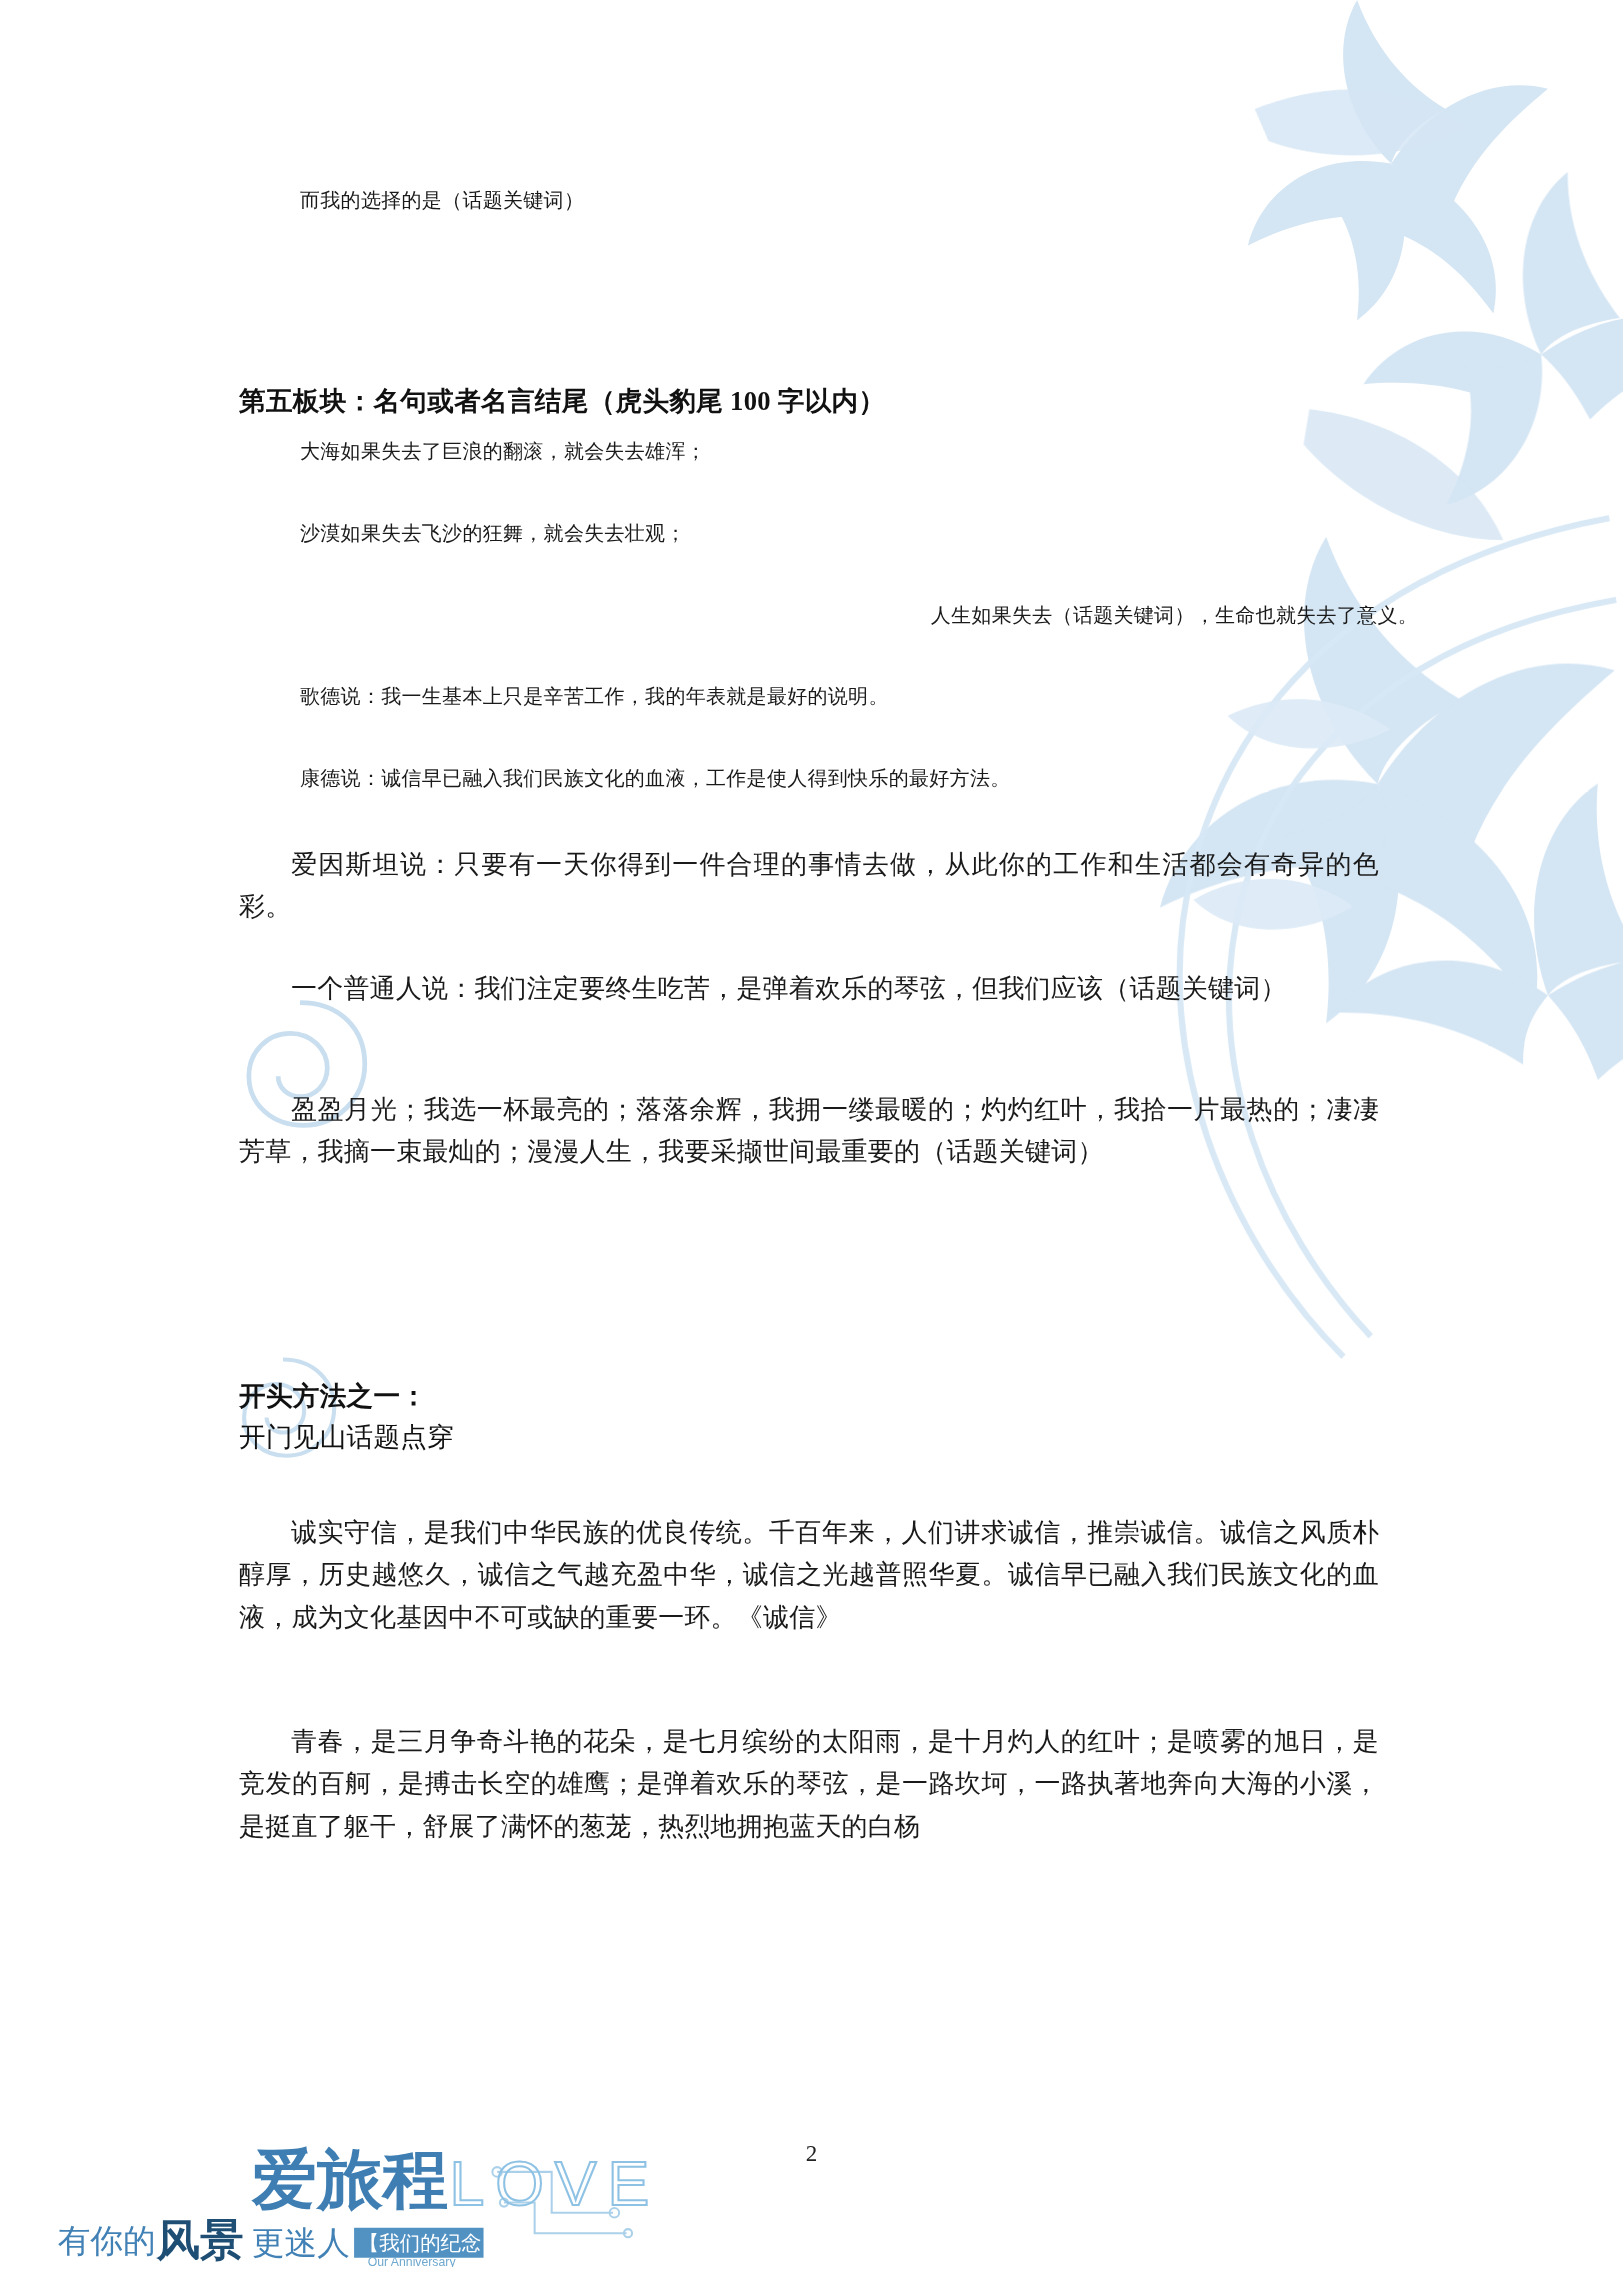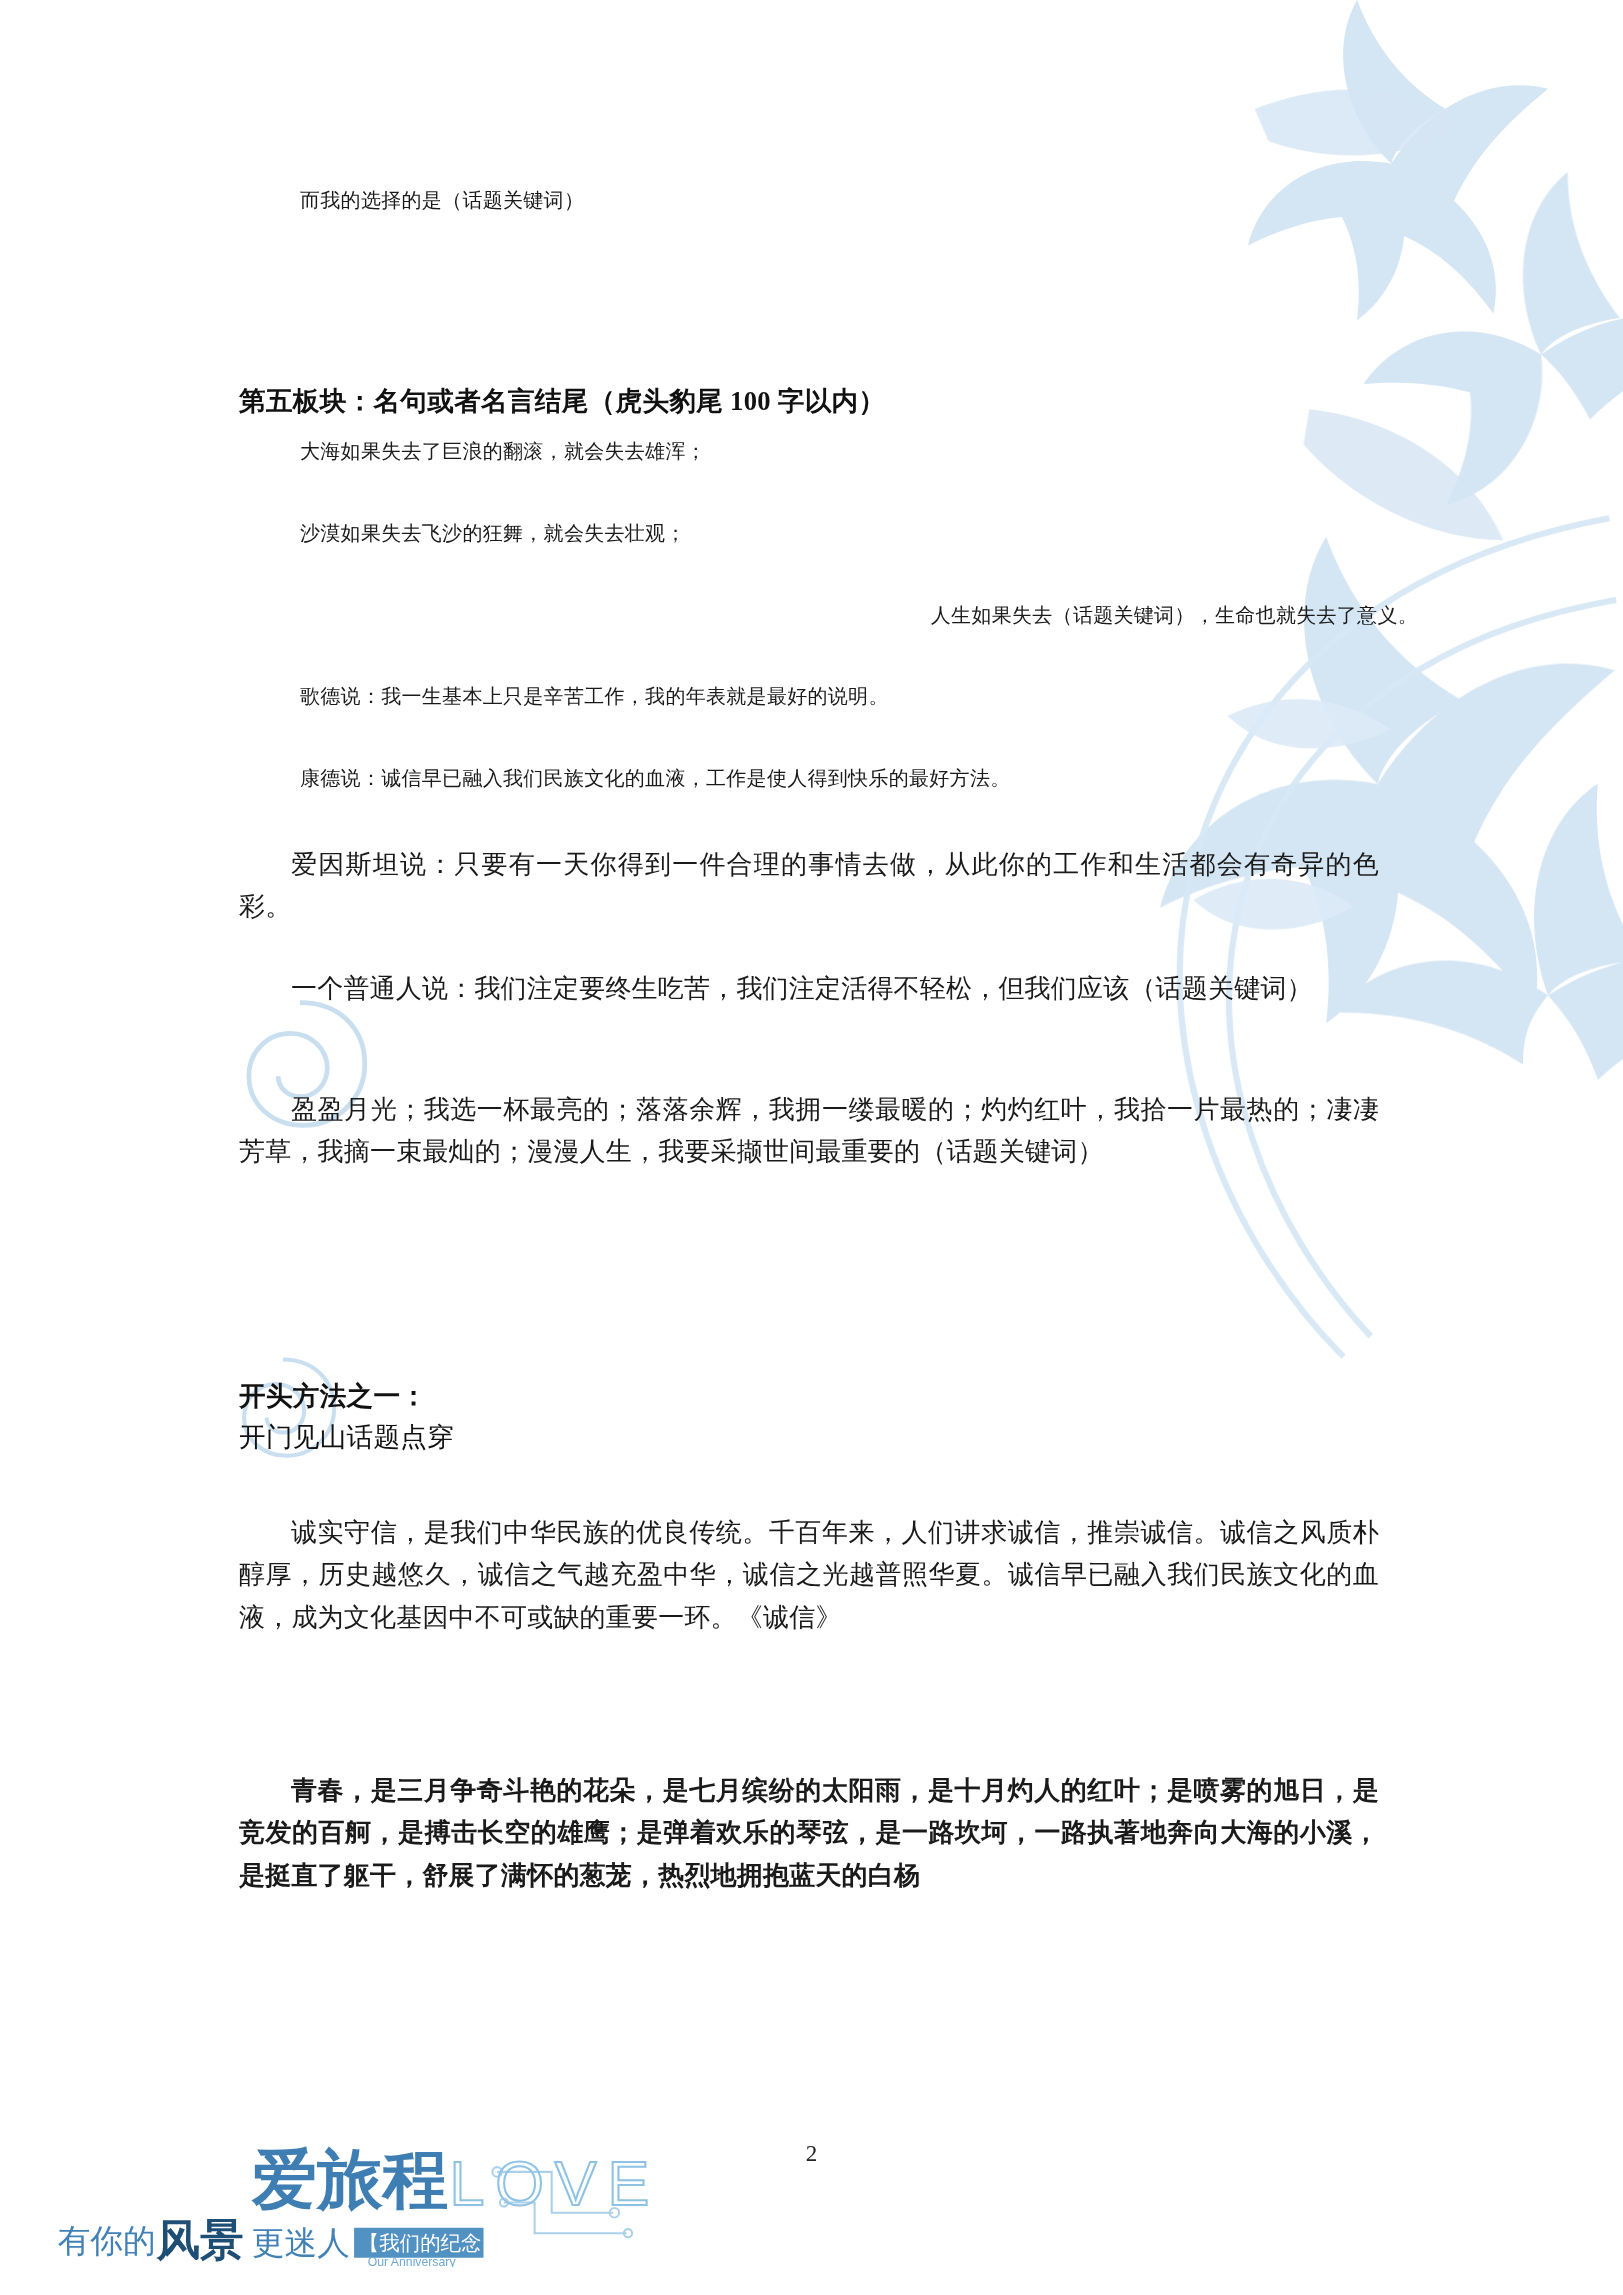--- a/index.html
+++ b/index.html
@@ -181,31 +181,31 @@
     <div class="para" style="top:517px; left:300px; width:1118px;">沙漠如果失去飞沙的狂舞，就会失去壮观；</div>
 
     <div class="para" style="top:599px; left:300px; width:1118px;text-align:right;">人生如果失去（话题关键词），生命也就失去了意义。</div>
 
     <div class="para" style="top:680px; left:300px; width:1159px;">歌德说：我一生基本上只是辛苦工作，我的年表就是最好的说明。</div>
 
     <div class="para" style="top:762px; left:300px; width:1200px;">康德说：诚信早已融入我们民族文化的血液，工作是使人得到快乐的最好方法。</div>
 
     <div class="body-block" style="top:844px; left:239px; width:1140px; text-indent:52px;">爱因斯坦说：只要有一天你得到一件合理的事情去做，从此你的工作和生活都会有奇异的色彩。</div>
 
-    <div class="body-block" style="top:968px; left:239px; width:1140px; text-indent:52px;">一个普通人说：我们注定要终生吃苦，我们注定活得不轻松，但我们应该（话题关键词）</div>
+    <div class="body-block" style="top:968px; left:239px; width:1140px; text-indent:52px;">一个普通人说：我们注定要终生吃苦，是弹着欢乐的琴弦，但我们应该（话题关键词）</div>
 
     <div class="body-block" style="top:1089px; left:239px; width:1140px; text-indent:52px;">盈盈月光；我选一杯最亮的；落落余辉，我拥一缕最暖的；灼灼红叶，我拾一片最热的；凄凄芳草，我摘一束最灿的；漫漫人生，我要采撷世间最重要的（话题关键词）</div>
 
     <div class="heading" style="top:1346px; left:239px; width:818px;">开头方法之一：</div>
 
     <div class="heading" style="top:1387px; left:239px; width:818px; font-weight:normal;">开门见山话题点穿</div>
 
     <div class="body-block" style="top:1512px; left:239px; width:1140px; text-indent:52px;">诚实守信，是我们中华民族的优良传统。千百年来，人们讲求诚信，推崇诚信。诚信之风质朴醇厚，历史越悠久，诚信之气越充盈中华，诚信之光越普照华夏。诚信早已融入我们民族文化的血液，成为文化基因中不可或缺的重要一环。《诚信》</div>
 
-    <div class="body-block" style="top:1770px; left:239px; width:1140px; text-indent:52px;font-weight:bold;">青春，是三月争奇斗艳的花朵，是七月缤纷的太阳雨，是十月灼人的红叶；是喷雾的旭日，是竞发的百舸，是搏击长空的雄鹰；是弹着欢乐的琴弦，是一路坎坷，一路执著地奔向大海的小溪，是挺直了躯干，舒展了满怀的葱茏，热烈地拥抱蓝天的白杨</div>
+    <div class="body-block" style="top:1721px; left:239px; width:1140px; text-indent:52px;">青春，是三月争奇斗艳的花朵，是七月缤纷的太阳雨，是十月灼人的红叶；是喷雾的旭日，是竞发的百舸，是搏击长空的雄鹰；是弹着欢乐的琴弦，是一路坎坷，一路执著地奔向大海的小溪，是挺直了躯干，舒展了满怀的葱茏，热烈地拥抱蓝天的白杨</div>
 
   </div>
 
   <div class="page-number">2</div>
 
   <div class="footer-logo">
     <svg viewBox="0 0 1080 200" xmlns="http://www.w3.org/2000/svg">
 
       <g stroke="#7fb8de" stroke-width="3" fill="none" opacity="0.65">
         <path d="M690,60 L770,60 L770,120 L860,120"></path>

